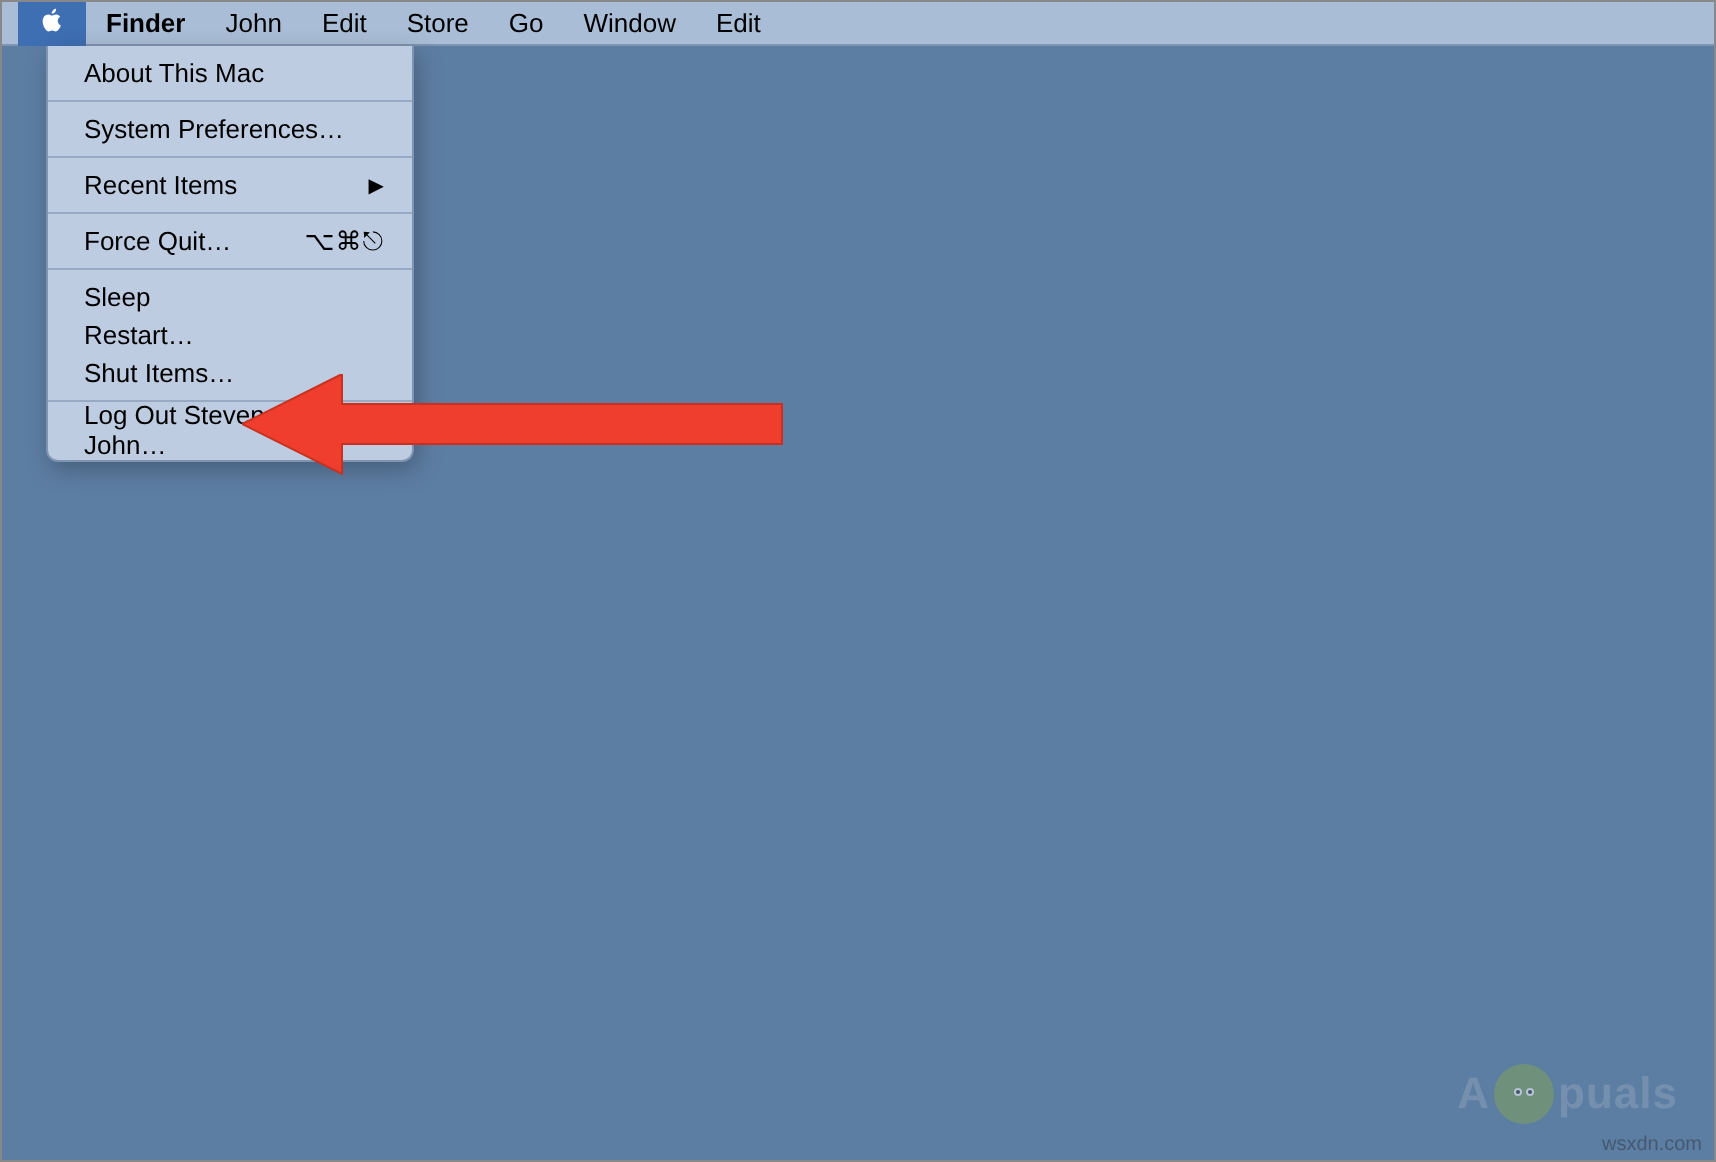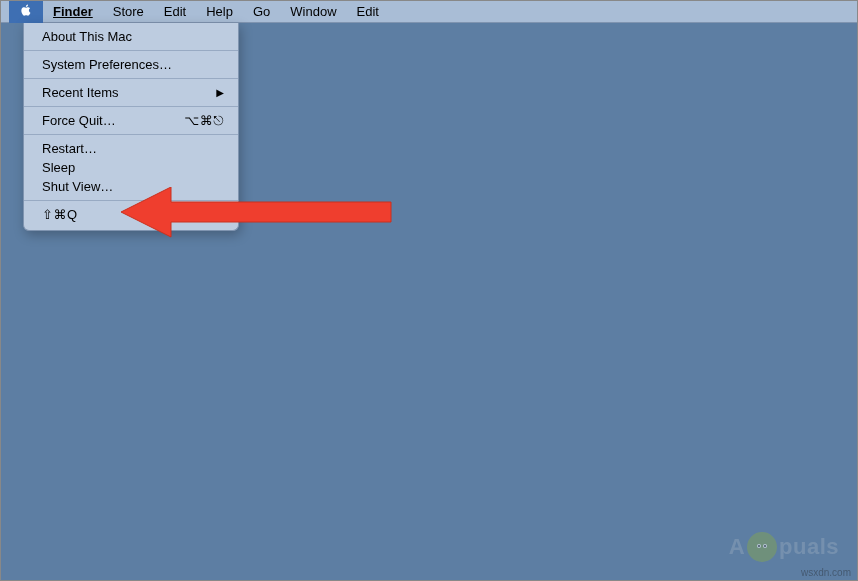--- a/index.html
+++ b/index.html
@@ -33,27 +33,27 @@
     color: #fff;
   }
   .menubar .apple svg { width: 14px; height: 14px; fill: #fff; }
   .menubar .item {
     padding: 0 10px;
     height: 22px;
     display: flex;
     align-items: center;
     color: #000;
   }
-  .menubar .item.bold { font-weight: 600; text-decoration: underline; }
+  .menubar .item.bold { font-weight: 600; }
 
   .dropdown {
     position: absolute;
     left: 22px;
     top: 22px;
-    width: 216px;
+    width: 184px;
     background: #bdcce0;
     border: 1px solid #7f94b0;
     border-top: none;
     box-shadow: 2px 4px 12px rgba(0,0,0,0.25);
     border-bottom-left-radius: 6px;
     border-bottom-right-radius: 6px;
     padding: 4px 0 6px 0;
   }
   .dropdown .row {
     display: flex;
@@ -119,23 +119,23 @@
 
 <div class="menubar">
   <div class="apple">
     <span>
       <svg viewBox="0 0 16 16">
           <path d="M11.3 8.5c0-1.6 1.3-2.4 1.4-2.4-0.8-1.1-1.9-1.3-2.3-1.3-1-0.1-1.9 0.6-2.4 0.6-0.5 0-1.3-0.6-2.1-0.6-1.1 0-2.1 0.6-2.7 1.6-1.1 2-0.3 4.9 0.8 6.5 0.5 0.8 1.2 1.7 2 1.6 0.8 0 1.1-0.5 2.1-0.5 1 0 1.3 0.5 2.1 0.5 0.9 0 1.4-0.8 2-1.6 0.6-0.9 0.9-1.8 0.9-1.8 0 0-1.7-0.7-1.8-2.6zM9.7 3.6c0.4-0.5 0.7-1.3 0.6-2-0.6 0-1.4 0.4-1.8 0.9-0.4 0.5-0.8 1.2-0.7 1.9 0.7 0.1 1.5-0.3 1.9-0.8z"></path>
         </svg>
     </span>
   </div>
   <div class="item bold">Finder</div>
+  <div class="item">John</div>
+  <div class="item">Edit</div>
   <div class="item">Store</div>
-  <div class="item">Edit</div>
-  <div class="item">Help</div>
   <div class="item">Go</div>
   <div class="item">Window</div>
   <div class="item">Edit</div>
 </div>
 
 <div class="dropdown">
   <div class="row">
     <span>About This Mac</span>
   </div>
   <hr>
@@ -147,30 +147,31 @@
     <span>Recent Items</span>
     <span class="sub">▶</span>
   </div>
   <hr>
   <div class="row">
     <span>Force Quit…</span>
     <span class="shortcut">⌥⌘⎋</span>
   </div>
   <hr>
   <div class="row">
+    <span>Sleep</span>
+  </div>
+  <div class="row">
     <span>Restart…</span>
   </div>
   <div class="row">
-    <span>Sleep</span>
-  </div>
-  <div class="row">
-    <span>Shut View…</span>
+    <span>Shut Items…</span>
   </div>
   <hr>
   <div class="row">
+    <span>Log Out Steven John…</span>
     <span class="shortcut">⇧⌘Q</span>
   </div>
 </div>
 
 <div class="arrow">
   <svg width="280" height="60" viewBox="0 0 280 60">
     <polygon points="0,25 50,0 50,15 270,15 270,35 50,35 50,50" fill="#ef3e2e" stroke="#c9301f" stroke-width="1"></polygon>
   </svg>
 </div>
 

